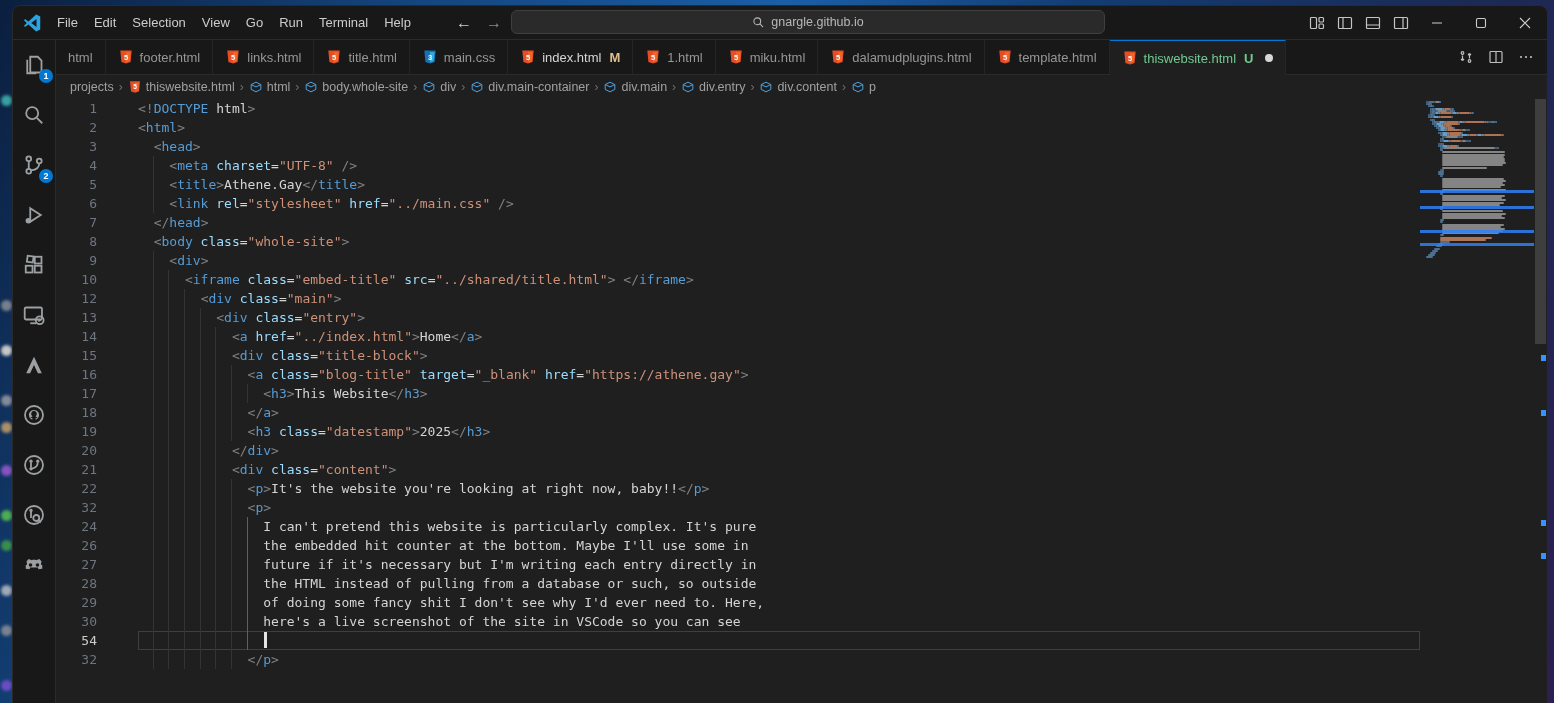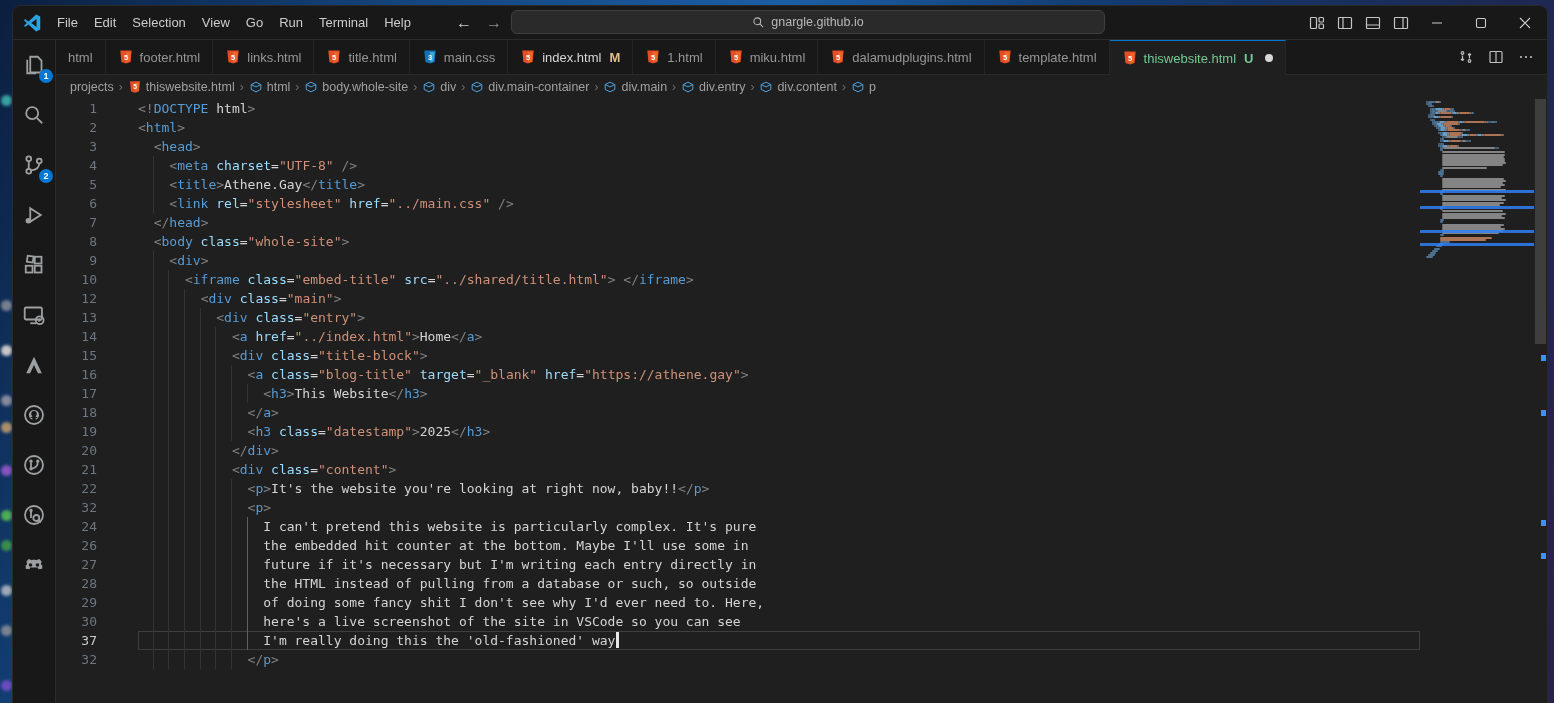--- a/index.html
+++ b/index.html
@@ -459,21 +459,21 @@
         <div class="cl"><span class="ln">20</span><span class="lc"><span class="guides" style="width: calc(12ch - 2px);"></span><span>            </span><span class="p">&lt;/</span><span class="g">div</span><span class="p">&gt;</span></span></div>
         <div class="cl"><span class="ln">21</span><span class="lc"><span class="guides" style="width: calc(12ch - 2px);"></span><span>            </span><span class="p">&lt;</span><span class="g">div</span><span class="a"> class</span><span class="e">=</span><span class="s">"content"</span><span class="p">&gt;</span></span></div>
         <div class="cl"><span class="ln">22</span><span class="lc"><span class="guides" style="width: calc(14ch - 2px);"></span><span>              </span><span class="p">&lt;</span><span class="g">p</span><span class="p">&gt;</span><span class="t">It's the website you're looking at right now, baby!!</span><span class="p">&lt;/</span><span class="g">p</span><span class="p">&gt;</span></span></div>
         <div class="cl"><span class="ln">32</span><span class="lc"><span class="guides" style="width: calc(14ch - 2px);"></span><span>              </span><span class="p">&lt;</span><span class="g">p</span><span class="p">&gt;</span></span></div>
         <div class="cl"><span class="ln">24</span><span class="lc"><span class="guides" style="width: calc(16ch - 2px);"></span><span class="agline"></span><span>                </span><span class="t">I can't pretend this website is particularly complex. It's pure</span></span></div>
         <div class="cl"><span class="ln">26</span><span class="lc"><span class="guides" style="width: calc(16ch - 2px);"></span><span class="agline"></span><span>                </span><span class="t">the embedded hit counter at the bottom. Maybe I'll use some in</span></span></div>
         <div class="cl"><span class="ln">27</span><span class="lc"><span class="guides" style="width: calc(16ch - 2px);"></span><span class="agline"></span><span>                </span><span class="t">future if it's necessary but I'm writing each entry directly in</span></span></div>
         <div class="cl"><span class="ln">28</span><span class="lc"><span class="guides" style="width: calc(16ch - 2px);"></span><span class="agline"></span><span>                </span><span class="t">the HTML instead of pulling from a database or such, so outside</span></span></div>
         <div class="cl"><span class="ln">29</span><span class="lc"><span class="guides" style="width: calc(16ch - 2px);"></span><span class="agline"></span><span>                </span><span class="t">of doing some fancy shit I don't see why I'd ever need to. Here,</span></span></div>
         <div class="cl"><span class="ln">30</span><span class="lc"><span class="guides" style="width: calc(16ch - 2px);"></span><span class="agline"></span><span>                </span><span class="t">here's a live screenshot of the site in VSCode so you can see</span></span></div>
-        <div class="cl cur"><span class="ln">37</span><span class="lc"><span class="guides" style="width: calc(16ch - 2px);"></span><span class="agline"></span><span>                </span><span class="t">I'm really doing this the 'old-fashioned' way</span><span class="cursor"></span></span></div>
+        <div class="cl cur"><span class="ln">54</span><span class="lc"><span class="guides" style="width: calc(16ch - 2px);"></span><span class="agline"></span><span>                </span><span class="cursor"></span></span></div>
         <div class="cl"><span class="ln">32</span><span class="lc"><span class="guides" style="width: calc(14ch - 2px);"></span><span>              </span><span class="p">&lt;/</span><span class="g">p</span><span class="p">&gt;</span></span></div>
       </div>
     <div class="minimap">
         <div class="mrow" style="padding-left: 6px;">
           <span class="mseg mB" style="width: 2px; flex: 0 0 auto;"></span>
           <span class="mseg mB" style="width: 7px; flex: 0 0 auto;"></span>
           <span class="mseg mT" style="width: 5px; flex: 0 0 auto;"></span>
           <span class="mseg mB" style="width: 1px; flex: 0 0 auto;"></span>
         </div>
         <div class="mrow" style="padding-left: 6px;">

